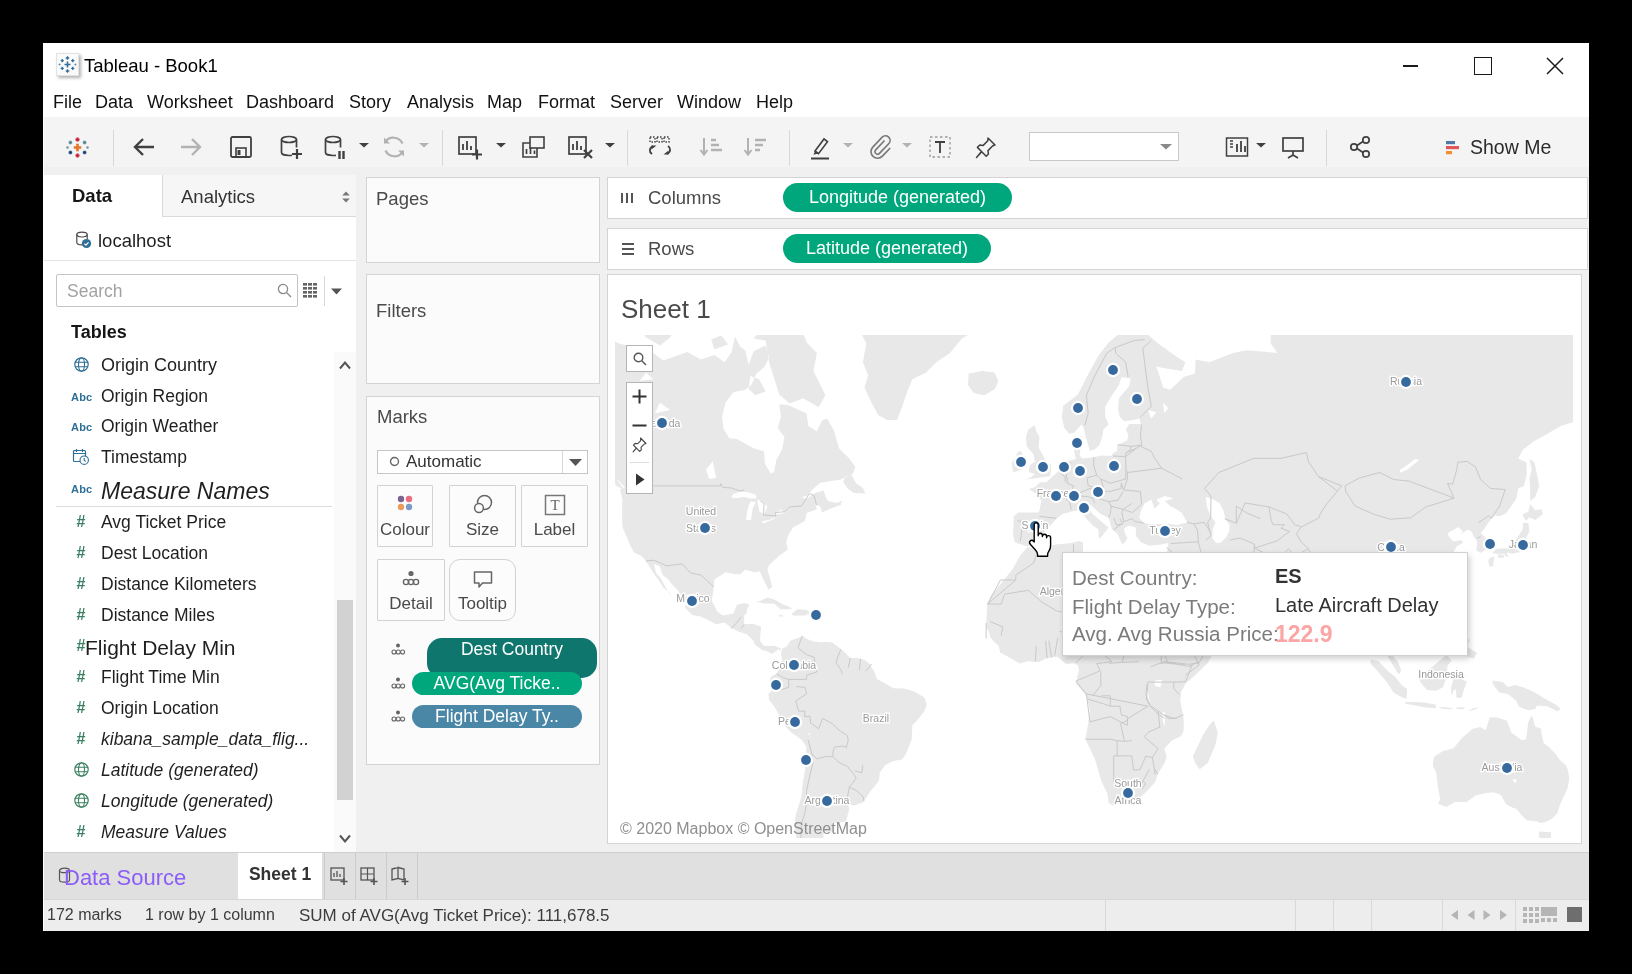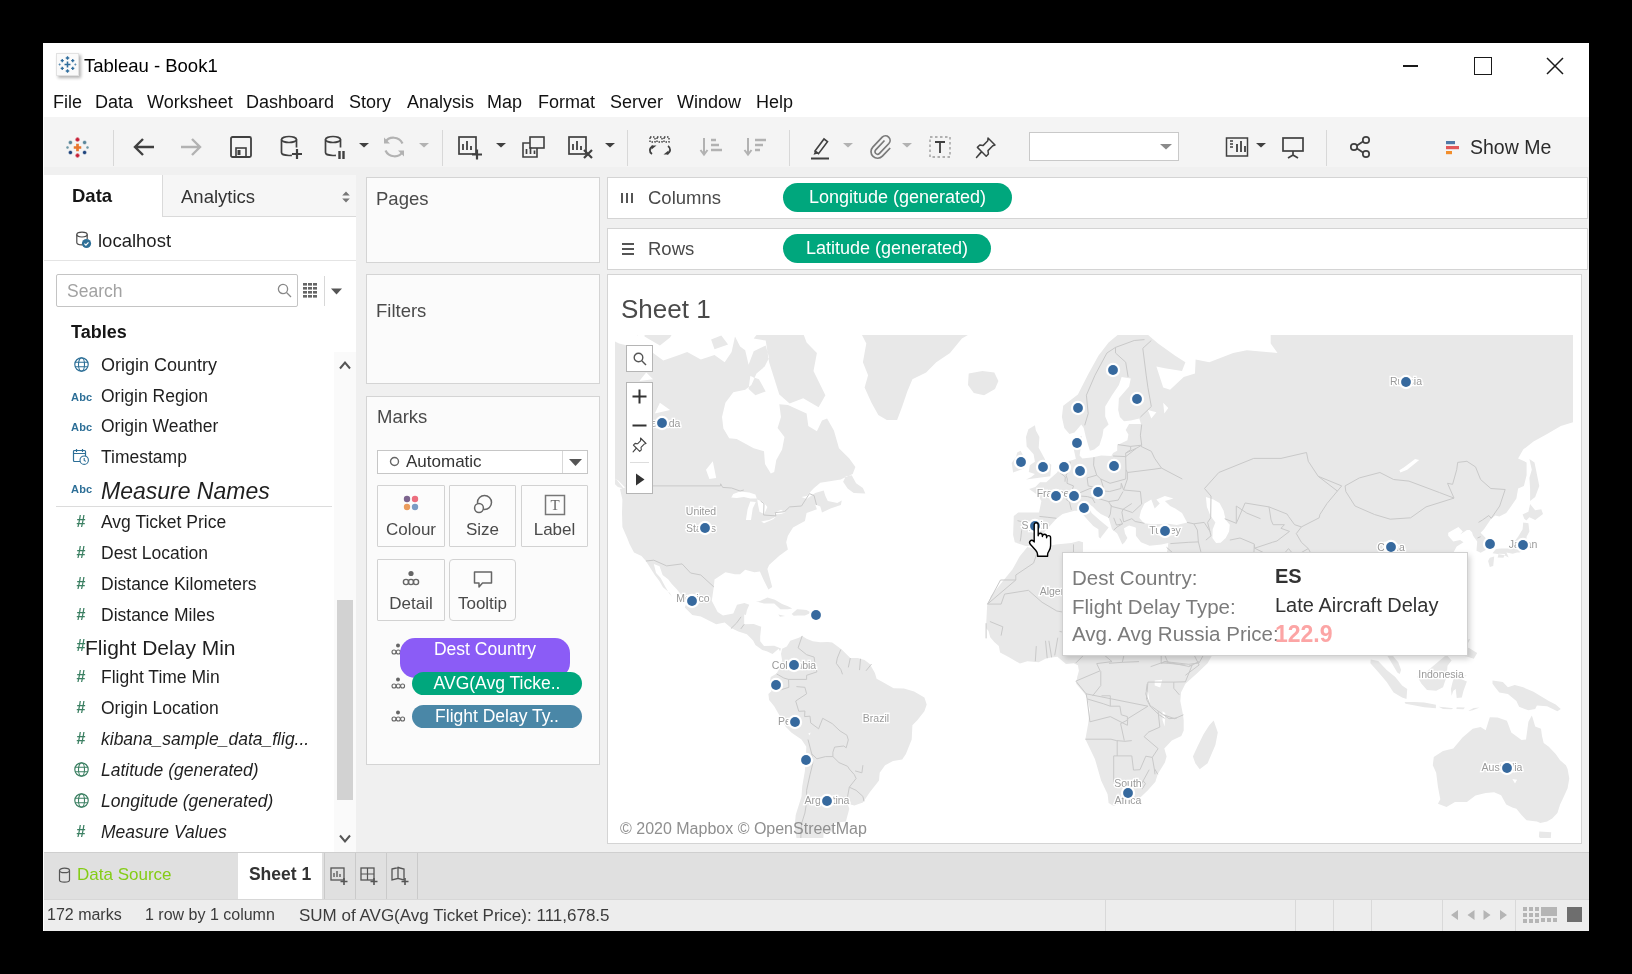--- a/index.html
+++ b/index.html
@@ -305,21 +305,21 @@
 <div class="plabel" style="left:377px;top:406px">Marks</div>
 <div class="abs" style="left:377px;top:450px;width:211px;height:24px;background:#fff;border:1px solid #c6c6c6;box-sizing:border-box"></div>
 <svg class="abs" style="left:389px;top:456px" width="11" height="11">
     <circle cx="5.5" cy="5.5" r="4" stroke="#666" stroke-width="1.4" fill="none"></circle>
   </svg>
 <div class="abs" style="left:406px;top:452px;font-size:17px;color:#333">Automatic</div>
 <div class="sep" style="left:562px;top:451px;height:22px"></div>
 <svg class="abs" style="left:569px;top:458px" width="13" height="9">
     <path d="M0 1l13 0L6.5 8Z" fill="#555"></path>
   </svg>
-<div class="abs" style="left:377px;top:485px;width:68px;height:62px;background:#fcfcfc;border:1px solid #d2d2d2;box-sizing:border-box;border-radius:1px">
+<div class="abs" style="left:377px;top:485px;width:56px;height:62px;background:#fcfcfc;border:1px solid #d2d2d2;box-sizing:border-box;border-radius:1px">
     <div style="position:absolute;width:100%;top:6px;text-align:center"><svg width="26" height="26" viewBox="0 0 26 26">
         <circle cx="9" cy="7" r="3.2" fill="#7c648e"></circle>
         <circle cx="17" cy="7" r="3.2" fill="#ec6e7e"></circle>
         <circle cx="9" cy="15" r="3.2" fill="#eb9c5d"></circle>
         <circle cx="17" cy="15" r="3.2" fill="#7a9bc4"></circle>
       </svg></div>
     <div class="mbtxt">Colour</div>
   </div>
 <div class="abs" style="left:449px;top:485px;width:67px;height:62px;background:#fcfcfc;border:1px solid #d2d2d2;box-sizing:border-box;border-radius:1px">
     <div style="position:absolute;width:100%;top:6px;text-align:center"><svg width="26" height="26" viewBox="0 0 26 26">
@@ -337,33 +337,33 @@
   </div>
 <div class="abs" style="left:377px;top:559px;width:68px;height:62px;background:#fcfcfc;border:1px solid #d2d2d2;box-sizing:border-box;border-radius:1px">
     <div style="position:absolute;width:100%;top:6px;text-align:center"><svg width="26" height="26" viewBox="0 0 26 26">
         <circle cx="13" cy="7.5" r="2.6" fill="#666"></circle>
         <circle cx="8" cy="16" r="2.6" stroke="#666" stroke-width="1.4" fill="none"></circle>
         <circle cx="13" cy="16" r="2.6" stroke="#666" stroke-width="1.4" fill="none"></circle>
         <circle cx="18" cy="16" r="2.6" stroke="#666" stroke-width="1.4" fill="none"></circle>
       </svg></div>
     <div class="mbtxt">Detail</div>
   </div>
-<div class="abs" style="left:449px;top:559px;width:67px;height:62px;background:#fcfcfc;border:1px solid #d2d2d2;box-sizing:border-box;border-radius:4px">
+<div class="abs" style="left:449px;top:559px;width:67px;height:62px;background:#fcfcfc;border:1px solid #d2d2d2;box-sizing:border-box;border-radius:11px">
     <div style="position:absolute;width:100%;top:6px;text-align:center"><svg width="26" height="26" viewBox="0 0 26 26">
         <path d="M4.5 6h17v11h-9l-3.5 4v-4h-4.5z" stroke="#666" stroke-width="1.5" fill="none" stroke-linejoin="round"></path>
       </svg></div>
     <div class="mbtxt">Tooltip</div>
   </div>
 <svg class="abs" style="left:389px;top:641px" width="18" height="18" viewBox="0 0 18 18">
     <circle cx="9" cy="4.5" r="2" fill="#666"></circle>
     <circle cx="5" cy="11" r="2" stroke="#666" stroke-width="1.1" fill="none"></circle>
     <circle cx="9.3" cy="11" r="2" stroke="#666" stroke-width="1.1" fill="none"></circle>
     <circle cx="13.6" cy="11" r="2" stroke="#666" stroke-width="1.1" fill="none"></circle>
   </svg>
-<div class="pill" style="left:400px;top:638px;width:170px;height:40px;background:#8b5cf6;line-height:23px">Dest Country</div>
+<div class="pill" style="left:427px;top:638px;width:170px;height:40px;background:#0f766e;line-height:23px">Dest Country</div>
 <svg class="abs" style="left:389px;top:675px" width="18" height="18" viewBox="0 0 18 18">
     <circle cx="9" cy="4.5" r="2" fill="#666"></circle>
     <circle cx="5" cy="11" r="2" stroke="#666" stroke-width="1.1" fill="none"></circle>
     <circle cx="9.3" cy="11" r="2" stroke="#666" stroke-width="1.1" fill="none"></circle>
     <circle cx="13.6" cy="11" r="2" stroke="#666" stroke-width="1.1" fill="none"></circle>
   </svg>
 <div class="pill" style="left:412px;top:672px;width:170px;height:23px;background:#00a77d;line-height:23px">AVG(Avg Ticke..</div>
 <svg class="abs" style="left:389px;top:708px" width="18" height="18" viewBox="0 0 18 18">
     <circle cx="9" cy="4.5" r="2" fill="#666"></circle>
     <circle cx="5" cy="11" r="2" stroke="#666" stroke-width="1.1" fill="none"></circle>
@@ -500,21 +500,21 @@
 <div class="abs" style="left:1275px;top:621px;font-size:23px;font-weight:bold;color:#fca5a5">122.9</div>
 <svg class="abs" style="left:1026px;top:520px" width="28" height="38" viewBox="0 0 28 38">
 <path d="M9.5 1.5c-1.9 0-3 1.3-3 3.2v16.1l-2.3-2.9c-1.2-1.5-3-1.6-4-.6" fill="none"></path>
 <path d="M12.2 4.9v10.9 -.4c0-1.3.9-2.2 2.1-2.2 1.2 0 2.1.9 2.1 2.2v1.1c0-1.3.9-2.2 2.1-2.2 1.2 0 2.1.9 2.1 2.2v1.2c0-1.2.9-2.1 2-2.1s2 .9 2 2.1v7.8c0 2.6-.6 4.1-1.7 5.6-.9 1.2-1.3 2.2-1.3 3.4v1.8h-10v-1.8c0-1.6-.5-2.6-1.9-4.3L4.5 24.5c-1.1-1.3-1.2-2.7-.3-3.6.9-.9 2.4-.8 3.4.3l.6.7V4.9c0-1.3.9-2.2 2-2.2s2 .9 2 2.2z" fill="#fff" stroke="#000" stroke-width="1.4" stroke-linejoin="round"></path>
 </svg>
 <div class="abs" style="left:44px;top:852px;width:1545px;height:47px;background:#e0e0e0;border-top:1px solid #cfcfcf;box-sizing:border-box"></div>
 <svg class="abs" style="left:57px;top:867px" width="15" height="17" viewBox="0 0 15 17">
     <ellipse cx="7.5" cy="3.4" rx="5" ry="2.2" stroke="#555" stroke-width="1.2" fill="none"></ellipse>
     <path d="M2.5 3.4v9.6c0 1.2 2.2 2.2 5 2.2s5-1 5-2.2V3.4" stroke="#555" stroke-width="1.2" fill="none"></path>
   </svg>
-<div class="abs" style="left:77px;top:865px;font-size:17px;color:#84cc16">Data Source</div>
+<div class="abs" style="left:64px;top:865px;font-size:22px;color:#8b5cf6">Data Source</div>
 <div class="abs" style="left:238px;top:853px;width:84px;height:46px;background:#fff"></div>
 <div class="abs" style="left:238px;top:864px;width:84px;text-align:center;font-size:17.5px;font-weight:bold;color:#333">Sheet 1</div>
 <svg class="abs" style="left:328px;top:864px" width="24" height="24" viewBox="0 0 24 24">
     <rect x="3" y="4" width="13" height="12" stroke="#555" stroke-width="1.3" fill="none"></rect>
     <path d="M6 13v-4M9 13v-6M12 13v-3" stroke="#555" stroke-width="1.3"></path>
     <path d="M16 14v7M12.5 17.5h7" stroke="#555" stroke-width="1.6"></path>
   </svg>
 <svg class="abs" style="left:358px;top:864px" width="24" height="24" viewBox="0 0 24 24">
     <rect x="3" y="4" width="13" height="12" stroke="#555" stroke-width="1.3" fill="none"></rect>
     <path d="M9.5 4v12M3 10h13" stroke="#555" stroke-width="1.2"></path>

